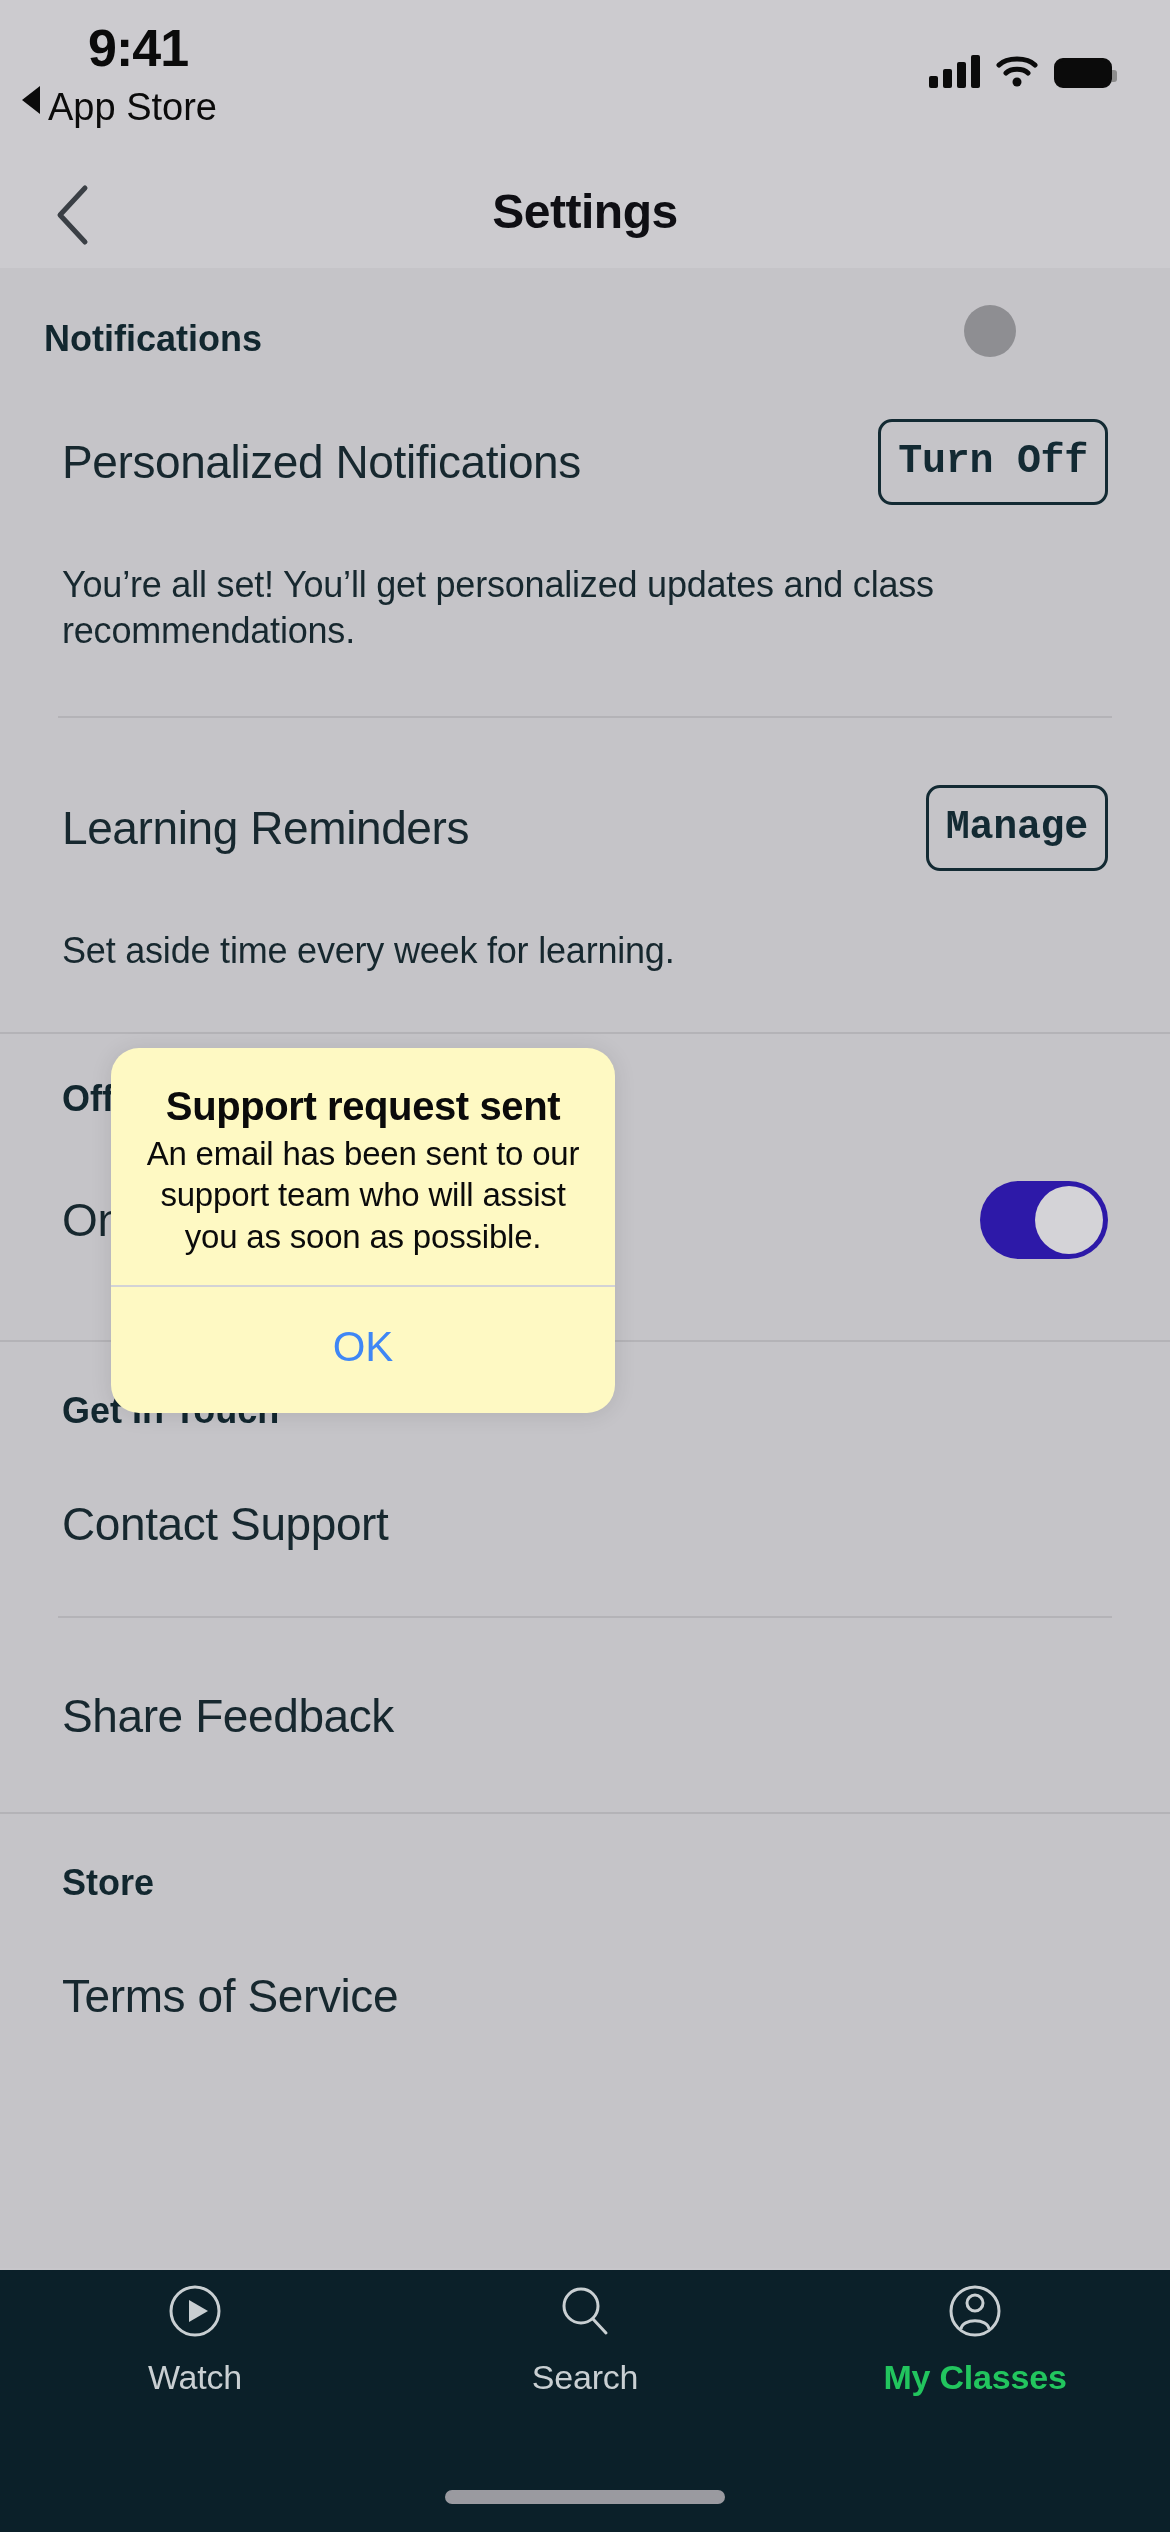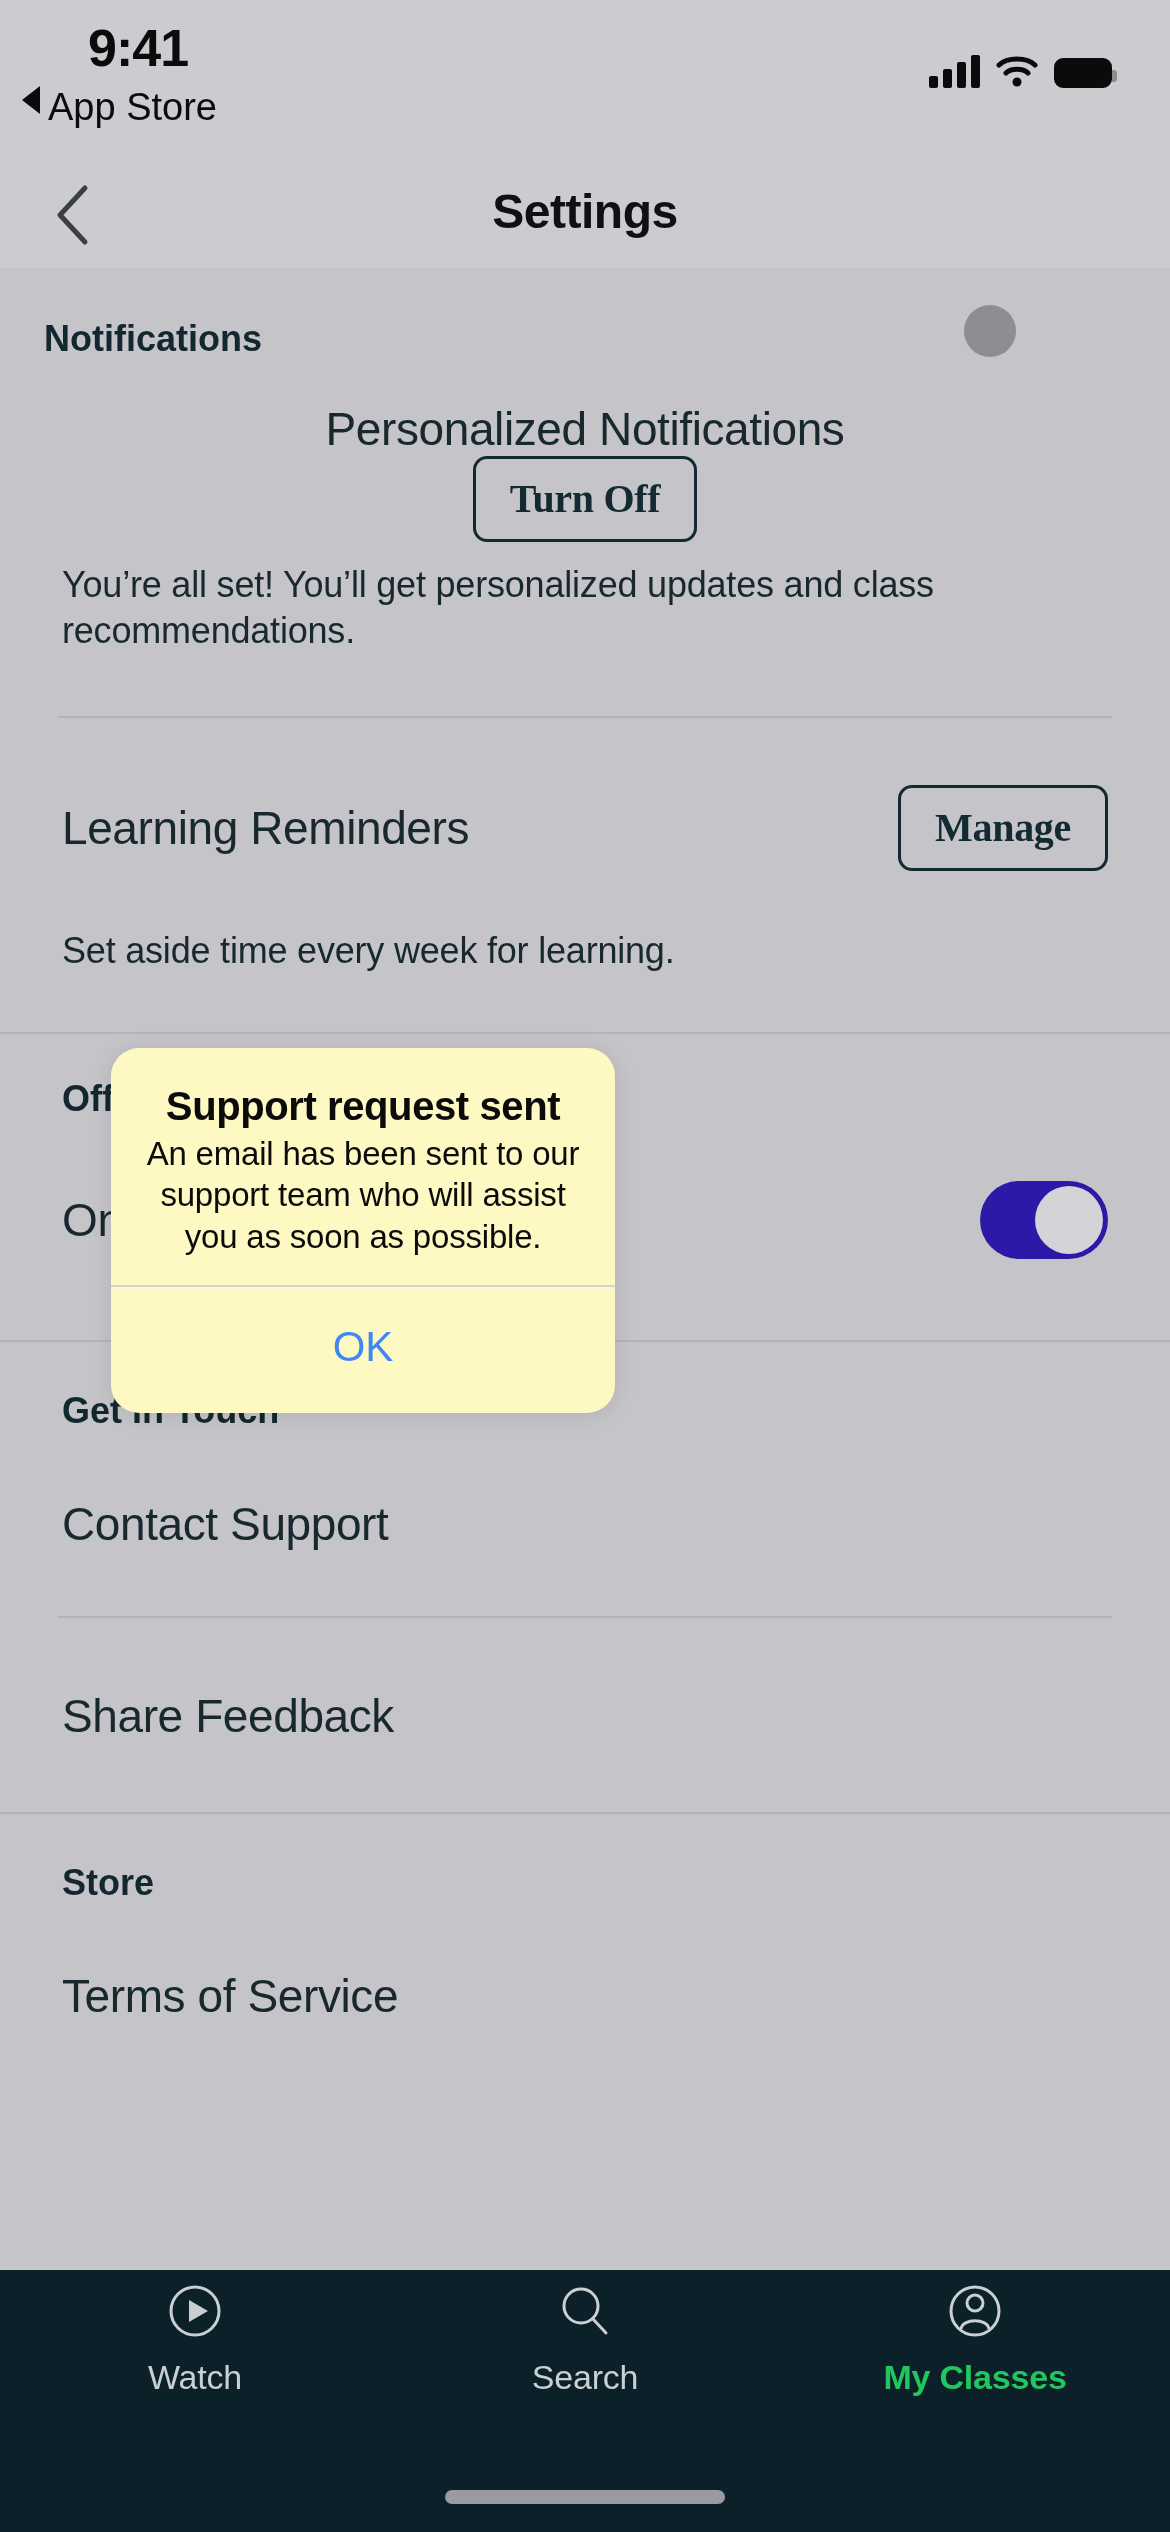--- a/index.html
+++ b/index.html
@@ -147,22 +147,22 @@
     line-height: 1.28;
     letter-spacing: -0.2px;
   }
   .outline-btn {
     border: 3px solid #132a33;
     border-radius: 14px;
     background: transparent;
     font-size: 40px;
     font-weight: 700;
     color: #132a33;
-    padding: 20px 34px;
-    font-family: Liberation Serif, serif;
+    padding: 20px 17px;
+    font-family: Liberation Mono, monospace;
     letter-spacing: -0.3px;
     line-height: 1;
   }
   .divider {
     height: 2px;
     background: #b4b3b7;
     margin: 0 58px;
   }
   .thick-divider {
     height: 2px;
@@ -287,21 +287,21 @@
 </style>
 </head>
 <body>
 
 <div id="phone">
 
   <div id="content">
 
     <div class="section-header" style="padding-top:50px;padding-left:44px;">Notifications</div>
 
-    <div class="row" style="margin-top:42px; height:120px;flex-direction:column;">
+    <div class="row" style="margin-top:42px; height:120px;">
       <div class="row-title">Personalized Notifications</div>
       <button class="outline-btn">Turn Off</button>
     </div>
 
     <div class="row-desc" style="margin-top:40px; width:1050px;">You’re all set! You’ll get personalized updates and class recommendations.</div>
 
     <div class="divider" style="margin-top:62px;"></div>
 
     <div class="row" style="margin-top:50px; height:120px;">
       <div class="row-title">Learning Reminders</div>

